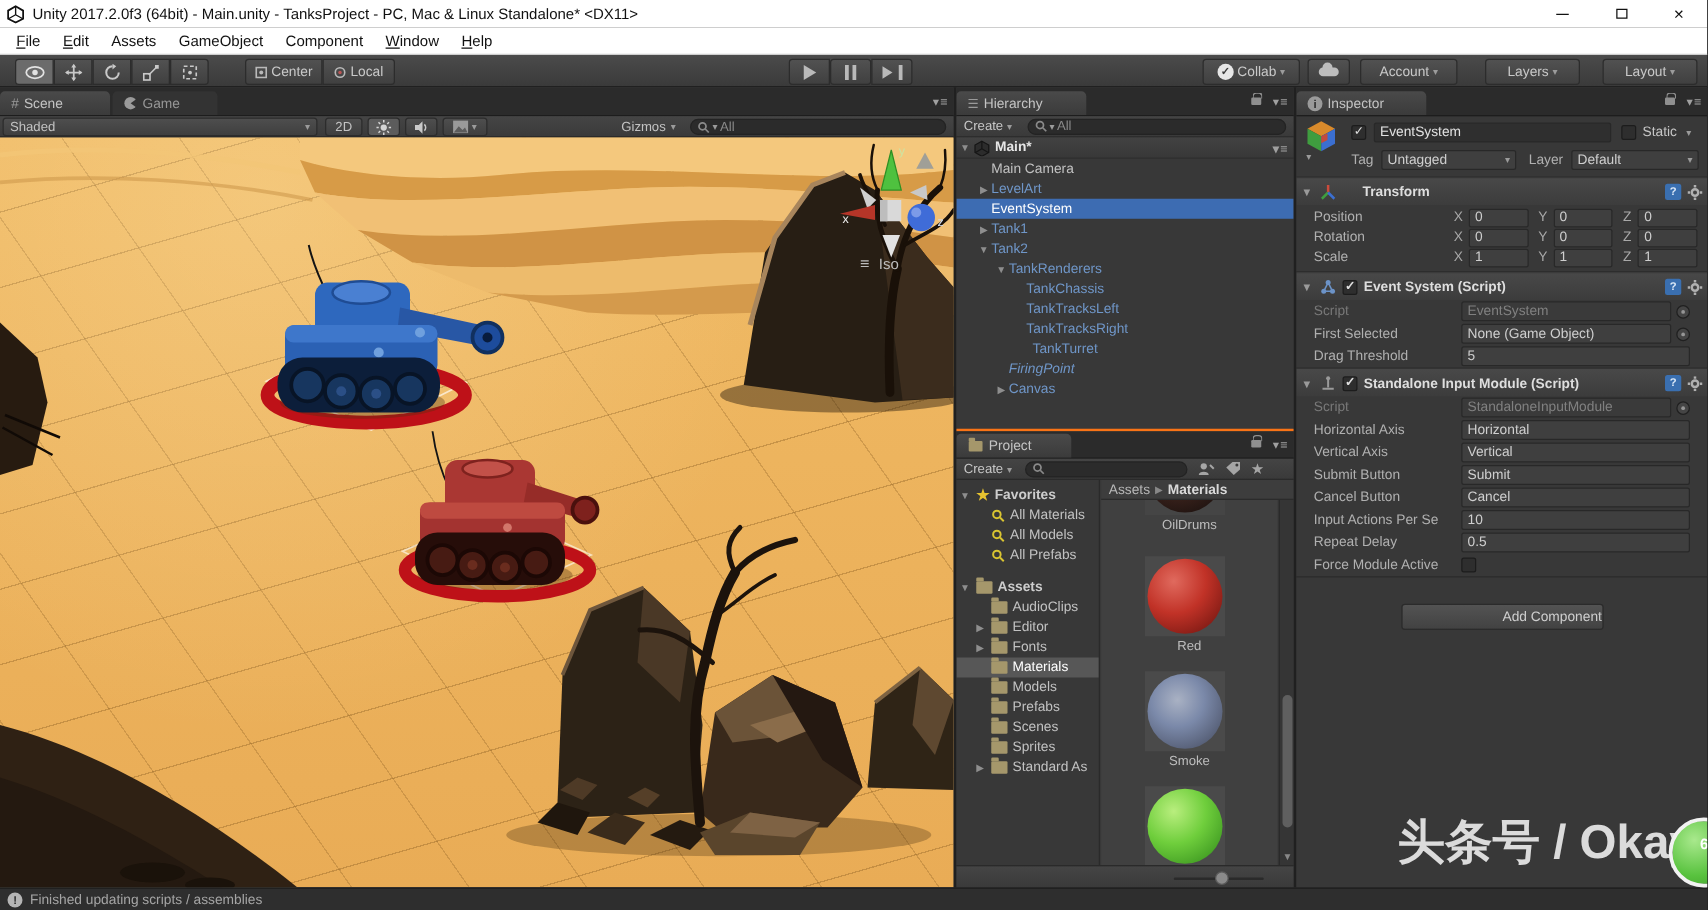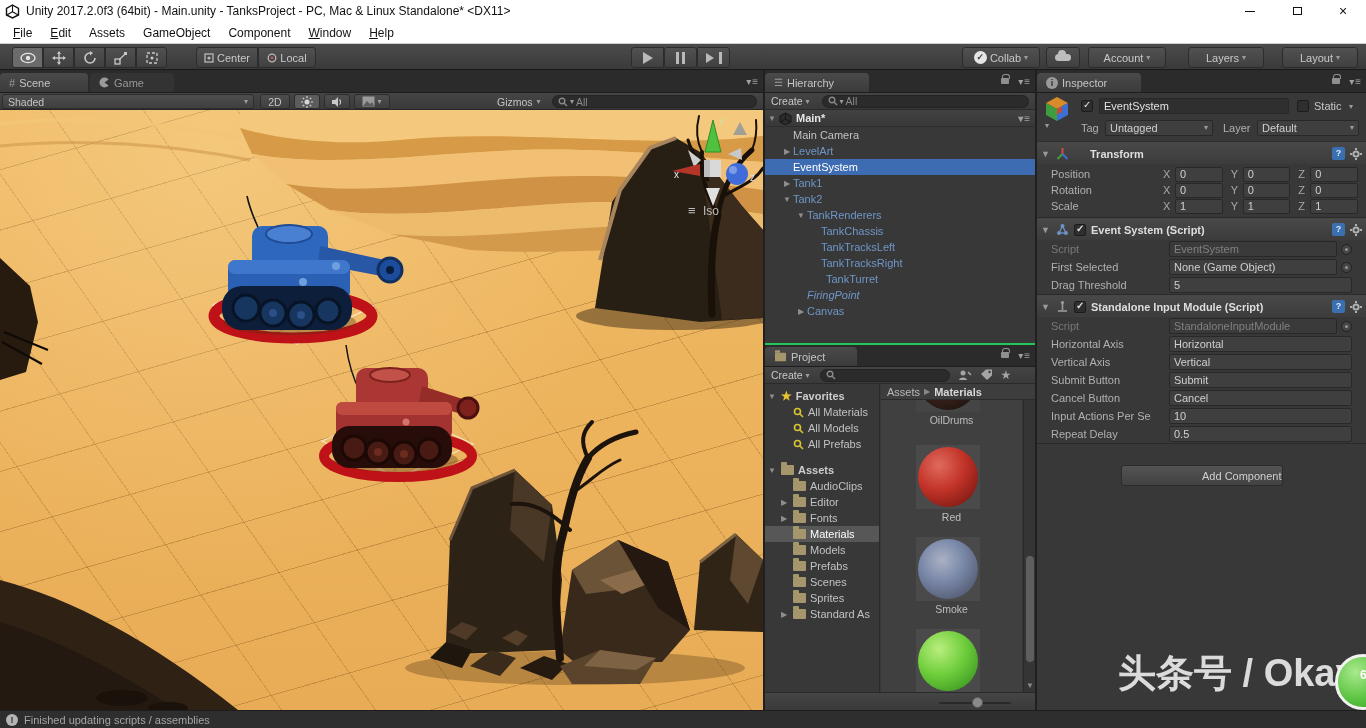--- a/index.html
+++ b/index.html
@@ -519,21 +519,21 @@
           <span class="arrow"></span>
           <span>FiringPoint</span>
         </div>
         <div class="hrow prefab" style="padding-left: 30px;">
           <span class="arrow">▶</span>
           <span>Canvas</span>
         </div>
       </div>
   </div>
 
-  <div class="pane" style="left:765px;top:343px;width:270px;height:367px;border-top:2px solid #22c55e">
+  <div class="pane" style="left:765px;top:343px;width:270px;height:367px;border-top:2px solid #f97316">
     <div class="tabstrip" style="height:22px">
       <div class="tab" style="left:0;width:92px">
         <span class="folder-icon small"></span>
         <span>Project</span>
       </div>
       <span class="lock" style="right:26px;top:7px"></span>
       <span class="pane-menu" style="top:5px">▾≡</span>
     </div>
     <div class="panel-toolbar">
       <div class="create-btn">
@@ -871,20 +871,24 @@
             <div class="ifield">Cancel</div>
           </div>
           <div class="ins-row">
             <span class="ins-label">Input Actions Per Se</span>
             <div class="ifield">10</div>
           </div>
           <div class="ins-row">
             <span class="ins-label">Repeat Delay</span>
             <div class="ifield">0.5</div>
           </div>
+          <div class="ins-row">
+            <span class="ins-label">Force Module Active</span>
+            <span class="checkbox"></span>
+          </div>
         </section>
       </div>
 
     <div id="add-comp">Add Component</div>
   </div>
 
   <div class="vdiv" style="left:763px"></div>
   <div class="vdiv" style="left:1035px"></div>
 
   <div id="statusbar">

